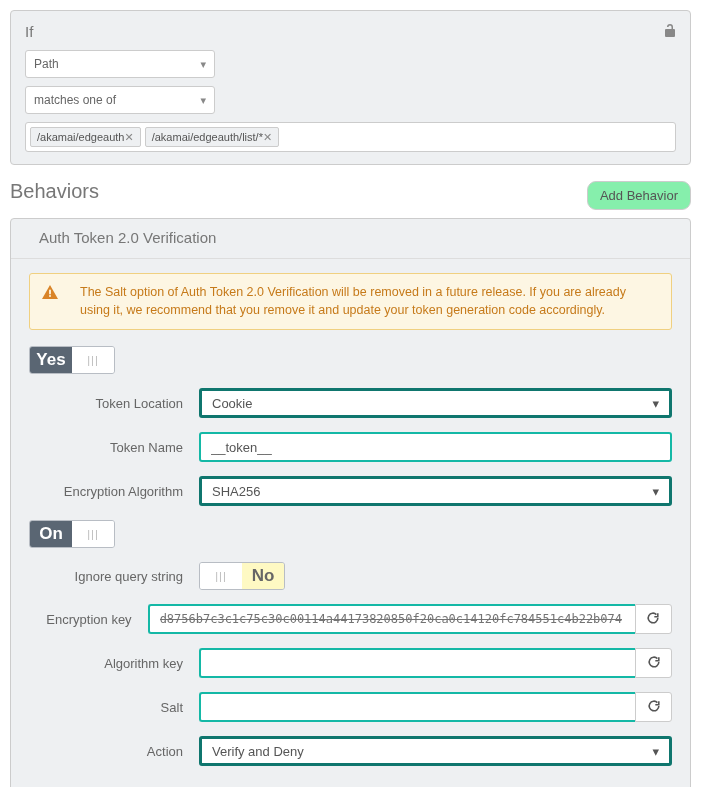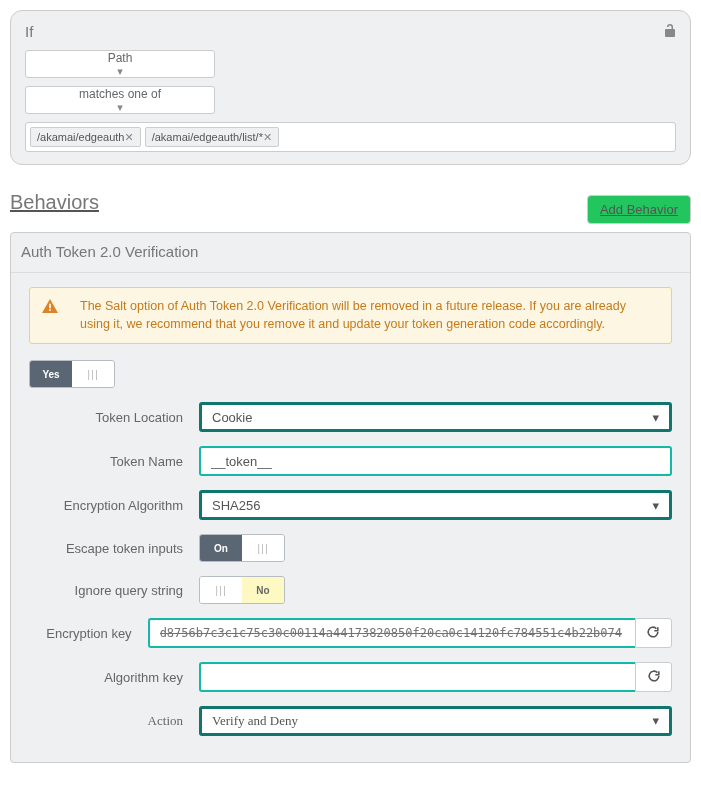--- a/index.html
+++ b/index.html
@@ -8,23 +8,23 @@
     padding: 10px;
     font-family: -apple-system, BlinkMacSystemFont, "Segoe UI", Arial, sans-serif;
     font-size: 13px;
     color: #555;
     background: #fff;
     width: 701px;
   }
   .panel {
     background: #eef0f2;
     border: 1px solid #ccc;
-    border-radius: 12px;
+    border-radius: 4px;
     padding: 12px 14px;
-    margin-bottom: 22px;
+    margin-bottom: 8px;
   }
   .panel-header {
     display: flex;
     justify-content: space-between;
     align-items: center;
     color: #777;
     font-size: 15px;
     margin-bottom: 10px;
   }
   .lock-icon { color:#888; font-size:13px; }
@@ -35,21 +35,20 @@
     border: 1px solid #ccc;
     border-radius: 3px;
     height: 28px;
     padding: 0 8px;
     font-size: 12px;
     color: #666;
     margin-bottom: 8px;
     margin-right: 6px;
     min-width: 190px;
     justify-content: space-between;
-    flex-direction: column;
   }
   .dd .caret {
     color: #888;
     font-size: 11px;
   }
   .tag-row {
     background: #fff;
     border: 1px solid #ccc;
     border-radius: 3px;
     min-height: 30px;
@@ -66,47 +65,47 @@
     border-radius: 2px;
     padding: 2px 6px;
     font-size: 11px;
     color: #555;
     gap: 0;
   }
   .tag .x { color:#888; cursor:pointer; }
   .section-title {
     display: flex;
     justify-content: space-between;
+    align-items: center;
     margin-bottom: 8px;
-    text-decoration: underline;
   }
   .section-title h2 {
     font-size: 20px;
     font-weight: 400;
     color: #777;
     margin: 4px 0;
   }
   .btn {
-    background: #22c55e;
-    border: 1px solid #ccc;
-    border-radius: 4px;
+    background: #86efac;
+    border: 1px solid #ccc;
+    border-radius: 9px;
     padding: 6px 12px;
     font-size: 13px;
     color: #555;
     cursor: pointer;
     margin-top: 8px;
   }
   .behavior-block {
     background: #eef0f2;
     border: 1px solid #ccc;
     border-radius: 4px;
     padding: 0;
   }
   .behavior-title {
-    padding: 10px 10px 12px;
+    padding: 10px 28px 12px;
     color: #777;
     font-size: 15px;
     border-bottom: 1px solid #ddd;
   }
   .behavior-body {
     padding: 14px 18px 14px;
   }
   .alert {
     background: #fdf6e3;
     border: 1px solid #f0d080;
@@ -144,21 +143,21 @@
     border: 1px solid #b8bdc4;
     border-radius: 3px;
     overflow: hidden;
     height: 28px;
   }
   .toggle .seg {
     display: flex;
     align-items: center;
     justify-content: center;
     width: 42px;
-    font-size: 10px;
+    font-size: 17px;
     font-weight: 600;
   }
   .toggle .seg.active-dark {
     background: #5a6673;
     color: #fff;
   }
   .toggle .seg.grip {
     background: #fff;
     color: #bbb;
     letter-spacing: 1px;
@@ -312,21 +311,20 @@
       <div class="form-label">Encryption Algorithm</div>
       <div class="form-control-wrap">
         <div class="select-full">
           <span>SHA256</span>
           <span class="caret">▾</span>
         </div>
       </div>
     </div>
 
     <div class="form-row">
-      <div class="form-label">Escape token inputs</div>
       <div class="form-control-wrap">
         <div class="toggle">
           <div class="seg active-dark">On</div>
           <div class="seg grip">|||</div>
         </div>
       </div>
     </div>
 
     <div class="form-row">
       <div class="form-label">Ignore query string</div>
@@ -365,22 +363,37 @@
             <span>
               <svg width="14" height="14" viewBox="0 0 16 16" fill="none" stroke="currentColor" stroke-width="1.8">
                   <path d="M13.5 8a5.5 5.5 0 11-1.6-3.9M13.5 2.5v4h-4"></path>
                 </svg>
             </span>
           </div>
         </div>
       </div>
     </div>
 
-
-    <div class="form-row" style="margin-bottom:12px;font-family:Liberation Serif, serif;">
+    <div class="form-row">
+      <div class="form-label">Salt</div>
+      <div class="form-control-wrap">
+        <div class="input-with-btn">
+          <input class="text-input" value="" style="">
+          <div class="regen-btn">
+            <span>
+              <svg width="14" height="14" viewBox="0 0 16 16" fill="none" stroke="currentColor" stroke-width="1.8">
+                  <path d="M13.5 8a5.5 5.5 0 11-1.6-3.9M13.5 2.5v4h-4"></path>
+                </svg>
+            </span>
+          </div>
+        </div>
+      </div>
+    </div>
+
+    <div class="form-row" style="margin-bottom:12px;">
       <div class="form-label">Action</div>
       <div class="form-control-wrap">
         <div class="select-full">
           <span>Verify and Deny</span>
           <span class="caret">▾</span>
         </div>
       </div>
     </div>
 
   </div>

